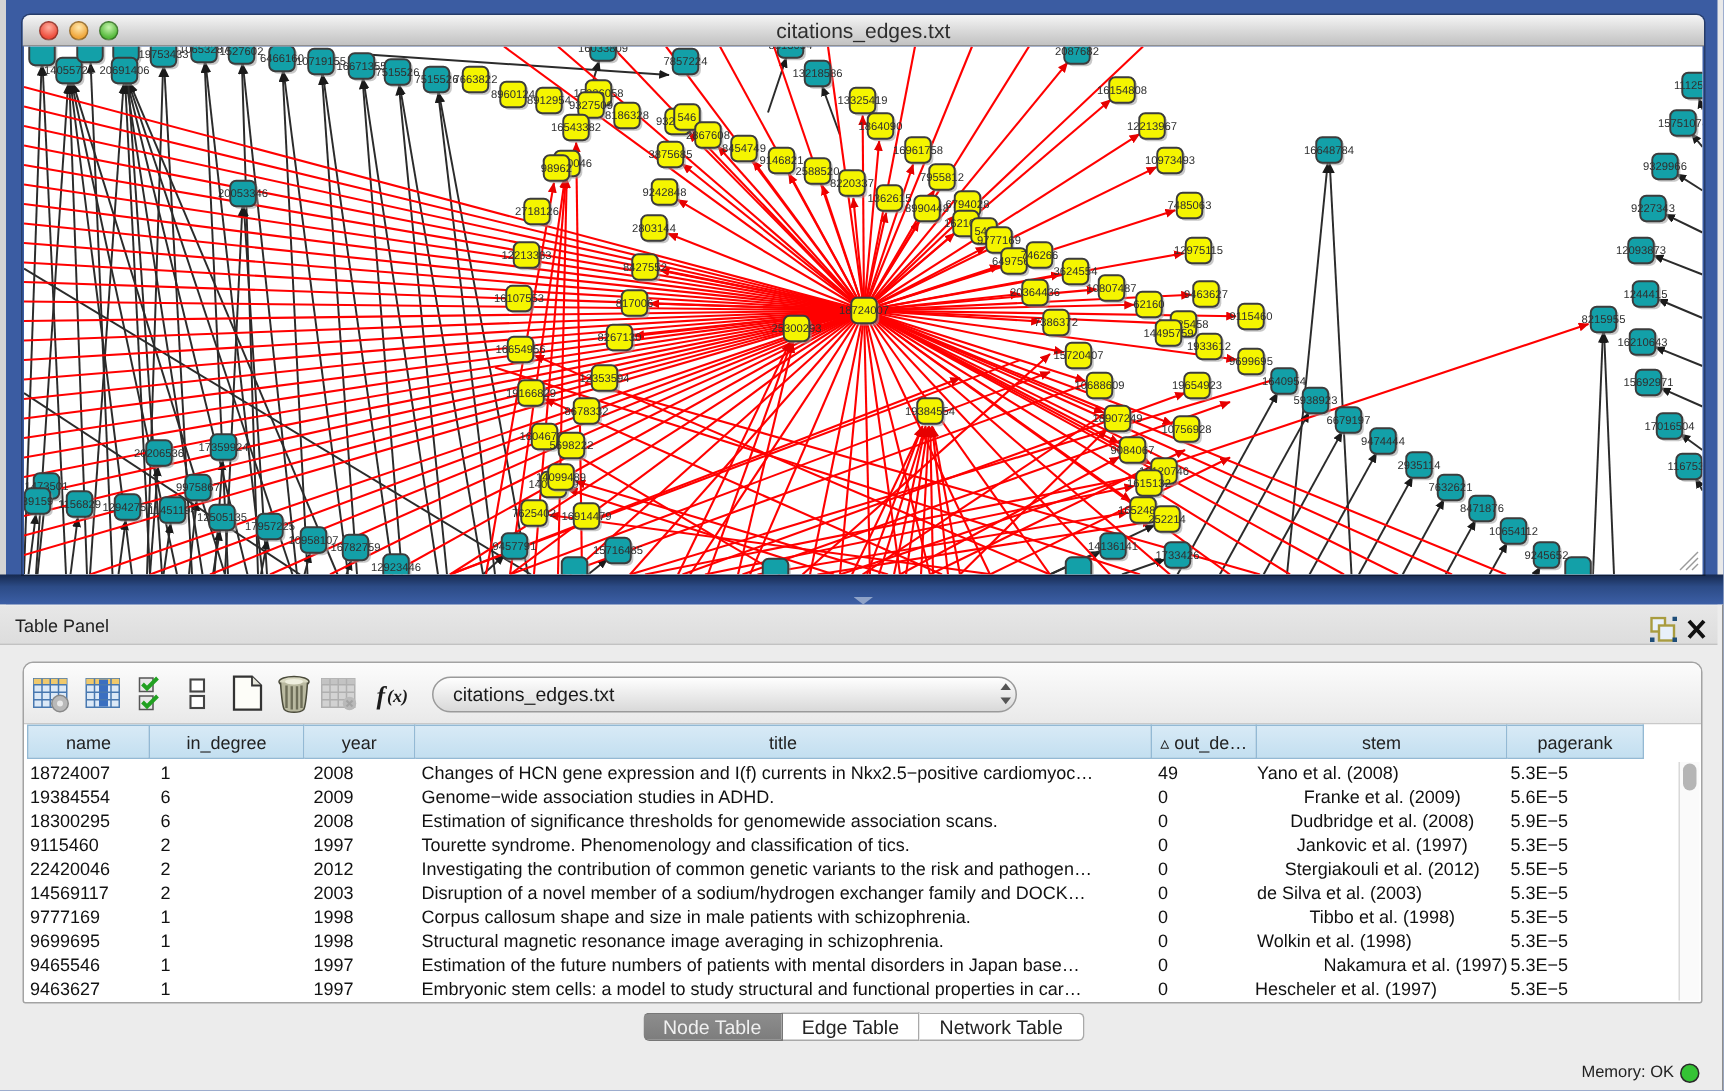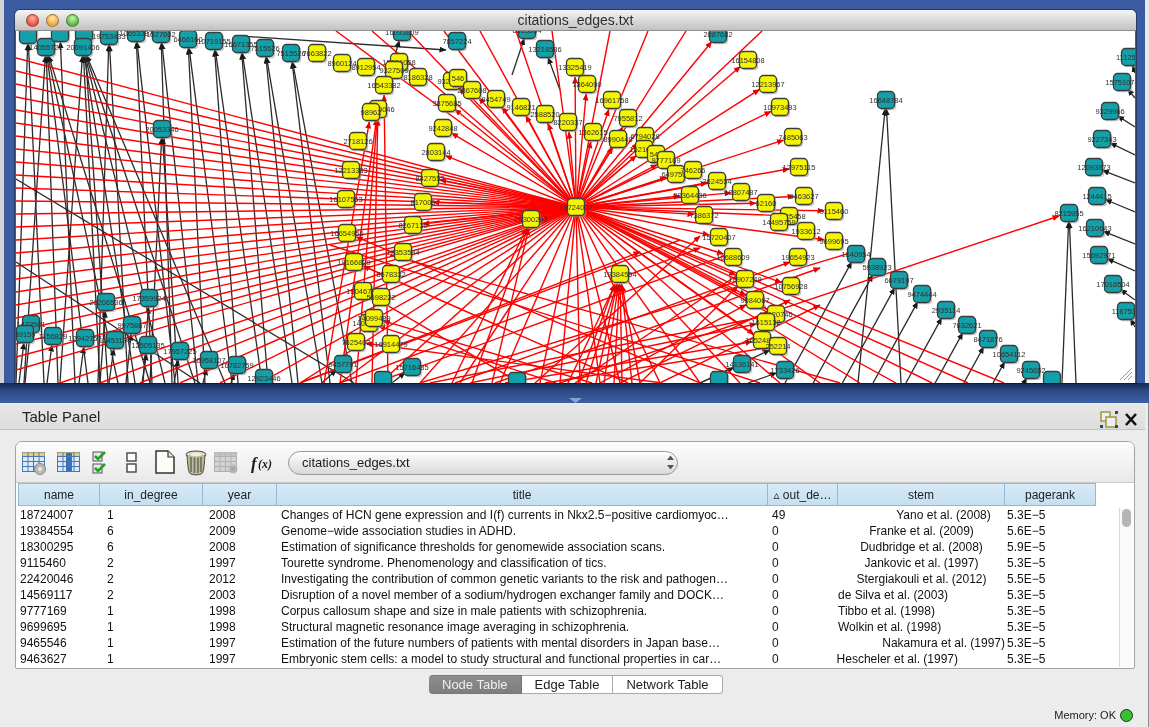--- a/index.html
+++ b/index.html
@@ -9,21 +9,21 @@
 #botband{left:0;top:383px;width:1149px;height:20px;background:linear-gradient(#16294f,#2c4b86 40%,#3c5fa6)}
 #win{left:15px;top:10px;width:1121px;height:373px;border-radius:5px 5px 0 0;box-shadow:0 0 0 1px rgba(0,0,0,.35)}
 #titlebar{left:0;top:0;width:1121px;height:21px;border-radius:5px 5px 0 0;background:linear-gradient(#f5f5f5,#d8d8d8 55%,#c2c2c2);border-bottom:1px solid #8f8f8f}
 #title{width:100%;text-align:center;font-size:14px;color:#2e2e2e;line-height:21px}
 .tl{position:absolute;top:3.5px;width:13px;height:13px;border-radius:50%;border:1px solid rgba(0,0,0,.35)}
 #tlr{left:11px;background:radial-gradient(circle at 50% 30%,#ffb0a0,#ee4f3f 70%)}
 #tly{left:31px;background:radial-gradient(circle at 50% 30%,#ffe9b0,#f0a73c 70%)}
 #tlg{left:51px;background:radial-gradient(circle at 50% 30%,#c8f5b0,#57ba3d 70%)}
 #canvas{left:16px;top:31px;width:1119px;height:352px;background:#fff;overflow:hidden}
 #tpanel{left:0;top:403px;width:1149px;height:324px;background:#ececec;border-right:1px solid #8d8d8d}
-#tphead{left:0;top:1px;width:1145px;height:26px;background:linear-gradient(#e7e7e7,#dddddd);border-bottom:1px solid #c2c2c2;font-size:15px;color:#222;line-height:26px;padding-left:22px}
+#tphead{left:0;top:1px;width:1145px;height:26px;background:linear-gradient(#e7e7e7,#dddddd);border-bottom:1px solid #c2c2c2;font-size:12px;color:#222;line-height:26px;padding-left:10px}
 #container{left:15px;top:441px;width:1120px;height:228px;background:#fff;border:1px solid #a3a3a3;border-radius:7px 7px 2px 2px}
 #toolbar{left:16px;top:442px;width:1118px;height:41px;border-radius:6px 6px 0 0;background:linear-gradient(#fcfcfc,#e9e9e9);border-bottom:1px solid #c9c9c9}
 #thead{left:17px;top:483px;width:1080px;height:24px}
 .hc{position:absolute;top:0;height:23px;background:linear-gradient(#d8eaf6,#c3dff0);border:1px solid #93b9d4;border-left:none;font-size:12px;color:#222;text-align:center;line-height:22px}
 .trow{position:absolute;left:0;width:1100px;height:16px;font-size:12px;color:#111}
 .trow span{position:absolute;top:0;line-height:16px;white-space:nowrap}
 #tabbar{left:429px;top:675px;height:19px;display:flex;font-size:13px}
 .tab{height:19px;line-height:18px;padding:0 13px;background:#fff;border:1px solid #a9a9a9;border-left:none;color:#222}
 .tab.sel{background:linear-gradient(#8d8d8d,#7d7d7d);color:#f0f0f0;border-color:#777;border-radius:4px 0 0 4px}
 .tab.last{border-radius:0 4px 4px 0}
@@ -772,21 +772,21 @@
     <div class="hc" style="left:751px;width:70px">▵ out_de…</div>
     <div class="hc" style="left:821px;width:167px">stem</div>
     <div class="hc" style="left:988px;width:91px">pagerank</div>
   </div>
   <div class="trow" style="top:507px">
       <span style="left:20px">18724007</span>
       <span style="left:107px">1</span>
       <span style="left:209px">2008</span>
       <span style="left:281px">Changes of HCN gene expression and I(f) currents in Nkx2.5−positive cardiomyoc…</span>
       <span style="left:772px">49</span>
-      <span style="left:860px;width:167px;text-align:center">Yano et al. (2008)</span>
+      <span style="left:838px;width:167px;">Yano et al. (2008)</span>
       <span style="left:1007px">5.3E−5</span>
     </div>
     <div class="trow" style="top:523px">
       <span style="left:20px">19384554</span>
       <span style="left:107px">6</span>
       <span style="left:209px">2009</span>
       <span style="left:281px">Genome−wide association studies in ADHD.</span>
       <span style="left:772px">0</span>
       <span style="left:838px;width:167px;text-align:center">Franke et al. (2009)</span>
       <span style="left:1007px">5.6E−5</span>
@@ -826,21 +826,21 @@
       <span style="left:772px">0</span>
       <span style="left:838px;width:167px;text-align:left">de Silva et al. (2003)</span>
       <span style="left:1007px">5.3E−5</span>
     </div>
     <div class="trow" style="top:603px">
       <span style="left:20px">9777169</span>
       <span style="left:107px">1</span>
       <span style="left:209px">1998</span>
       <span style="left:281px">Corpus callosum shape and size in male patients with schizophrenia.</span>
       <span style="left:772px">0</span>
-      <span style="left:838px;width:167px;text-align:left">Tibbo et al. (1998)</span>
+      <span style="left:838px;width:167px;text-align:center">Tibbo et al. (1998)</span>
       <span style="left:1007px">5.3E−5</span>
     </div>
     <div class="trow" style="top:619px">
       <span style="left:20px">9699695</span>
       <span style="left:107px">1</span>
       <span style="left:209px">1998</span>
       <span style="left:281px">Structural magnetic resonance image averaging in schizophrenia.</span>
       <span style="left:772px">0</span>
       <span style="left:838px;width:167px;text-align:left">Wolkin et al. (1998)</span>
       <span style="left:1007px">5.3E−5</span>

